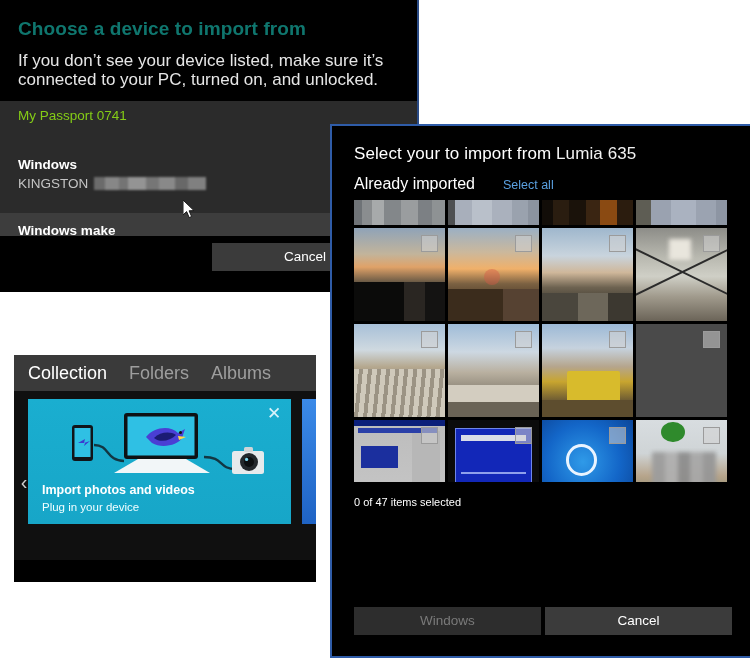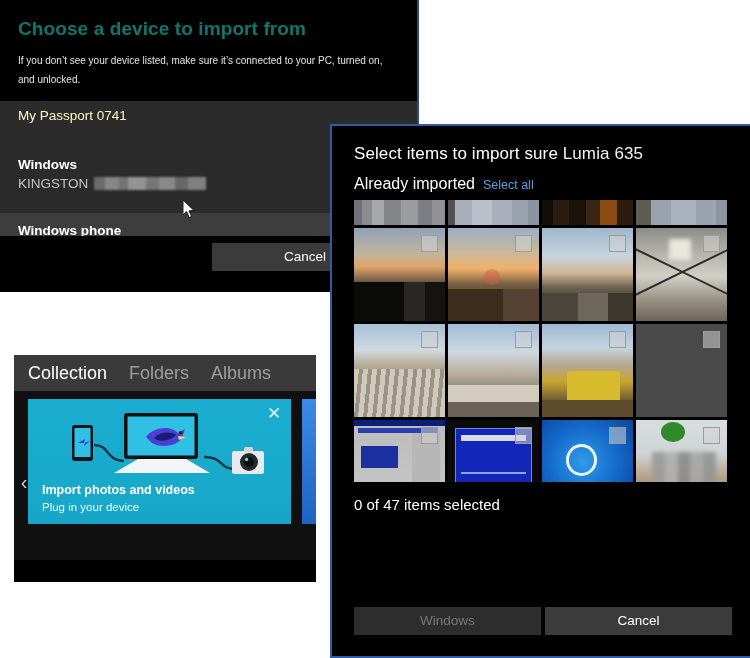--- a/index.html
+++ b/index.html
@@ -70,21 +70,21 @@
     padding: 16px 18px 4px 18px;
   }
   .dlg-title {
     font-size: 19px;
     font-weight: 700;
     letter-spacing: 0.1px;
     color: #0f766e;
     line-height: 26px;
   }
   .dlg-sub {
-    font-size: 10px;
+    font-size: 17px;
     color: #e6e6e6;
     line-height: 19px;
     margin-top: 9px;
     max-width: 370px;
   }
 
   .device-list { margin-top: 8px; }
   .device-row {
     background: #2b2b2b;
     padding: 8px 18px 10px 18px;
@@ -98,21 +98,21 @@
     font-weight: 700;
     color: #ffffff;
     line-height: 19px;
   }
   .device-row .dev-model {
     font-size: 13.5px;
     font-weight: 400;
     color: #c4c4c4;
     line-height: 19px;
   }
-  .device-row .dev-model.dim { color: #fef9c3; }
+  .device-row .dev-model.dim { color: #84cc16; }
   .blur-bar {
     display: inline-block;
     vertical-align: -2px;
     margin-left: 6px;
     width: 112px;
     height: 13px;
     background:
       linear-gradient(90deg,
         #6f6f6f 0 10%, #8c8c8c 10% 22%, #787878 22% 30%,
         #9a9a9a 30% 46%, #7b7b7b 46% 58%, #8f8f8f 58% 72%,
@@ -291,21 +291,21 @@
     font-weight: 400;
     color: #ffffff;
     line-height: 24px;
     letter-spacing: .1px;
   }
   #imp-title .dev { color: #f2f2f2; }
   #imp-sub-row {
     margin-top: 7px;
     display: flex;
     align-items: baseline;
-    gap: 8px;
+    gap: 28px;
   }
   #imp-group-label {
     font-size: 16px;
     font-weight: 400;
     color: #ffffff;
     line-height: 22px;
   }
   #imp-select-all {
     font-size: 12.5px;
     color: #5aa0e0;
@@ -343,21 +343,21 @@
     height: 17px;
     border: 1.5px solid #9b9b9b;
     background: rgba(210,210,210,.55);
     box-sizing: border-box;
   }
 
   #imp-status {
     position: absolute;
     left: 22px;
     top: 370px;
-    font-size: 15px;
+    font-size: 11px;
     color: #ffffff;
   }
   #imp-buttons {
     position: absolute;
     left: 22px;
     top: 481px;
     display: flex;
     gap: 4px;
   }
   .imp-btn {
@@ -452,21 +452,21 @@
       </div>
       <div class="device-gap"></div>
 
       <div class="device-row">
         <div class="dev-name">Windows</div>
         <div class="dev-model"><span>KINGSTON</span><span class="blur-bar"></span></div>
       </div>
       <div class="device-gap2"></div>
 
       <div class="device-row sel">
-        <div class="dev-name">Windows phone</div>
+        <div class="dev-name">Windows make</div>
         <div class="dev-model">Lumia 635</div>
       </div>
     </div>
 
     <div id="device-footer"></div>
     <div id="device-cancel">Cancel</div>
 
     <svg id="cursor" viewBox="0 0 13 19">
       <polygon points="0,0 0,15 3.6,11.6 6.2,17.6 8.6,16.5 6.1,10.8 11,10.6" fill="#ffffff" stroke="#1a1a1a" stroke-width="1"></polygon>
     </svg>
@@ -518,21 +518,21 @@
         </div>
       </div>
 
       <div id="next-card"></div>
       <div id="photos-bottombar"></div>
     </div>
   </div>
 
   <div id="import-dialog">
     <div id="imp-head">
-      <div id="imp-title"><span>Select items to import sure</span>
+      <div id="imp-title"><span>Select your to import from</span>
         <span class="dev">Lumia 635</span>
       </div>
       <div id="imp-sub-row">
         <div id="imp-group-label">Already imported</div>
         <div id="imp-select-all">Select all</div>
       </div>
     </div>
 
     <div id="grid-wrap">
       <div id="grid">

